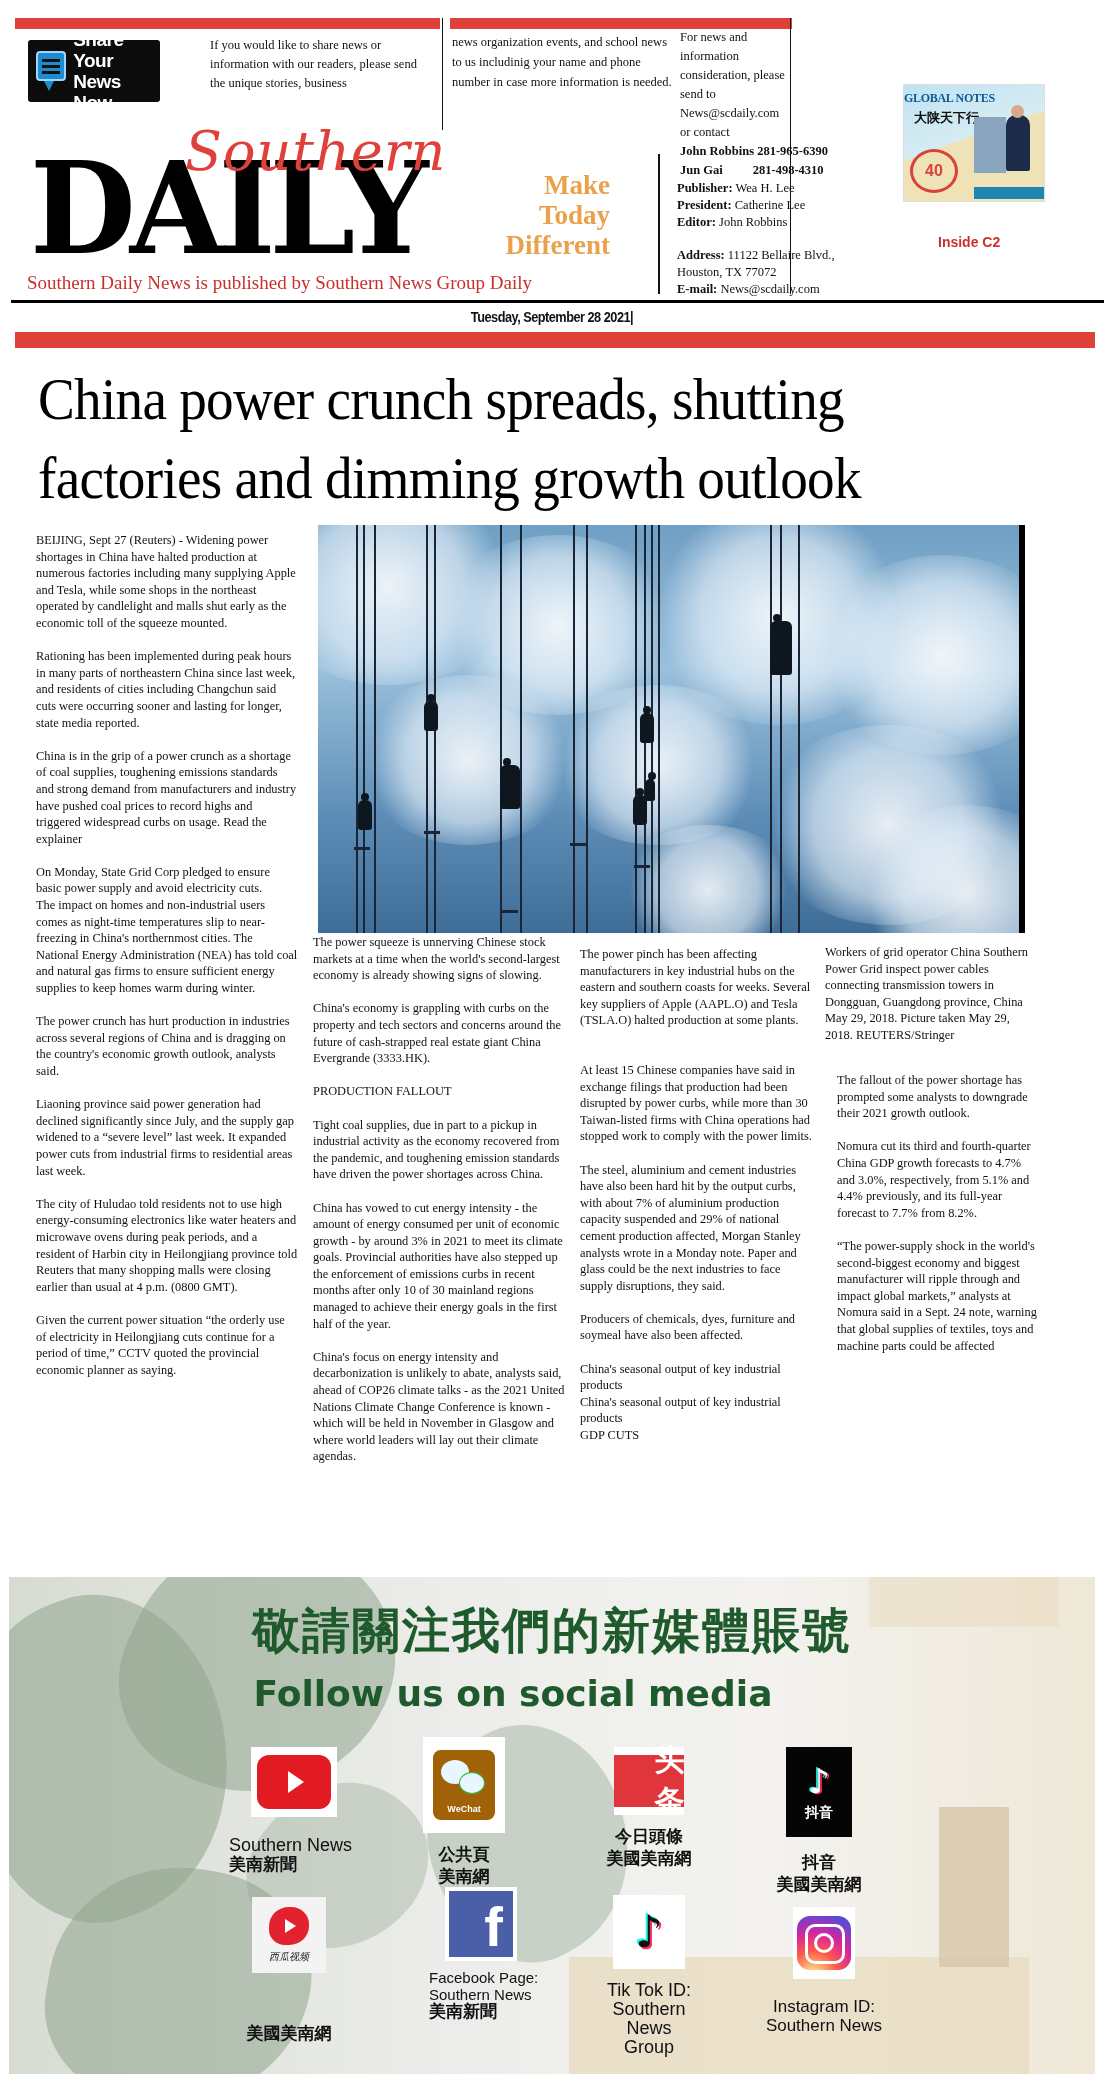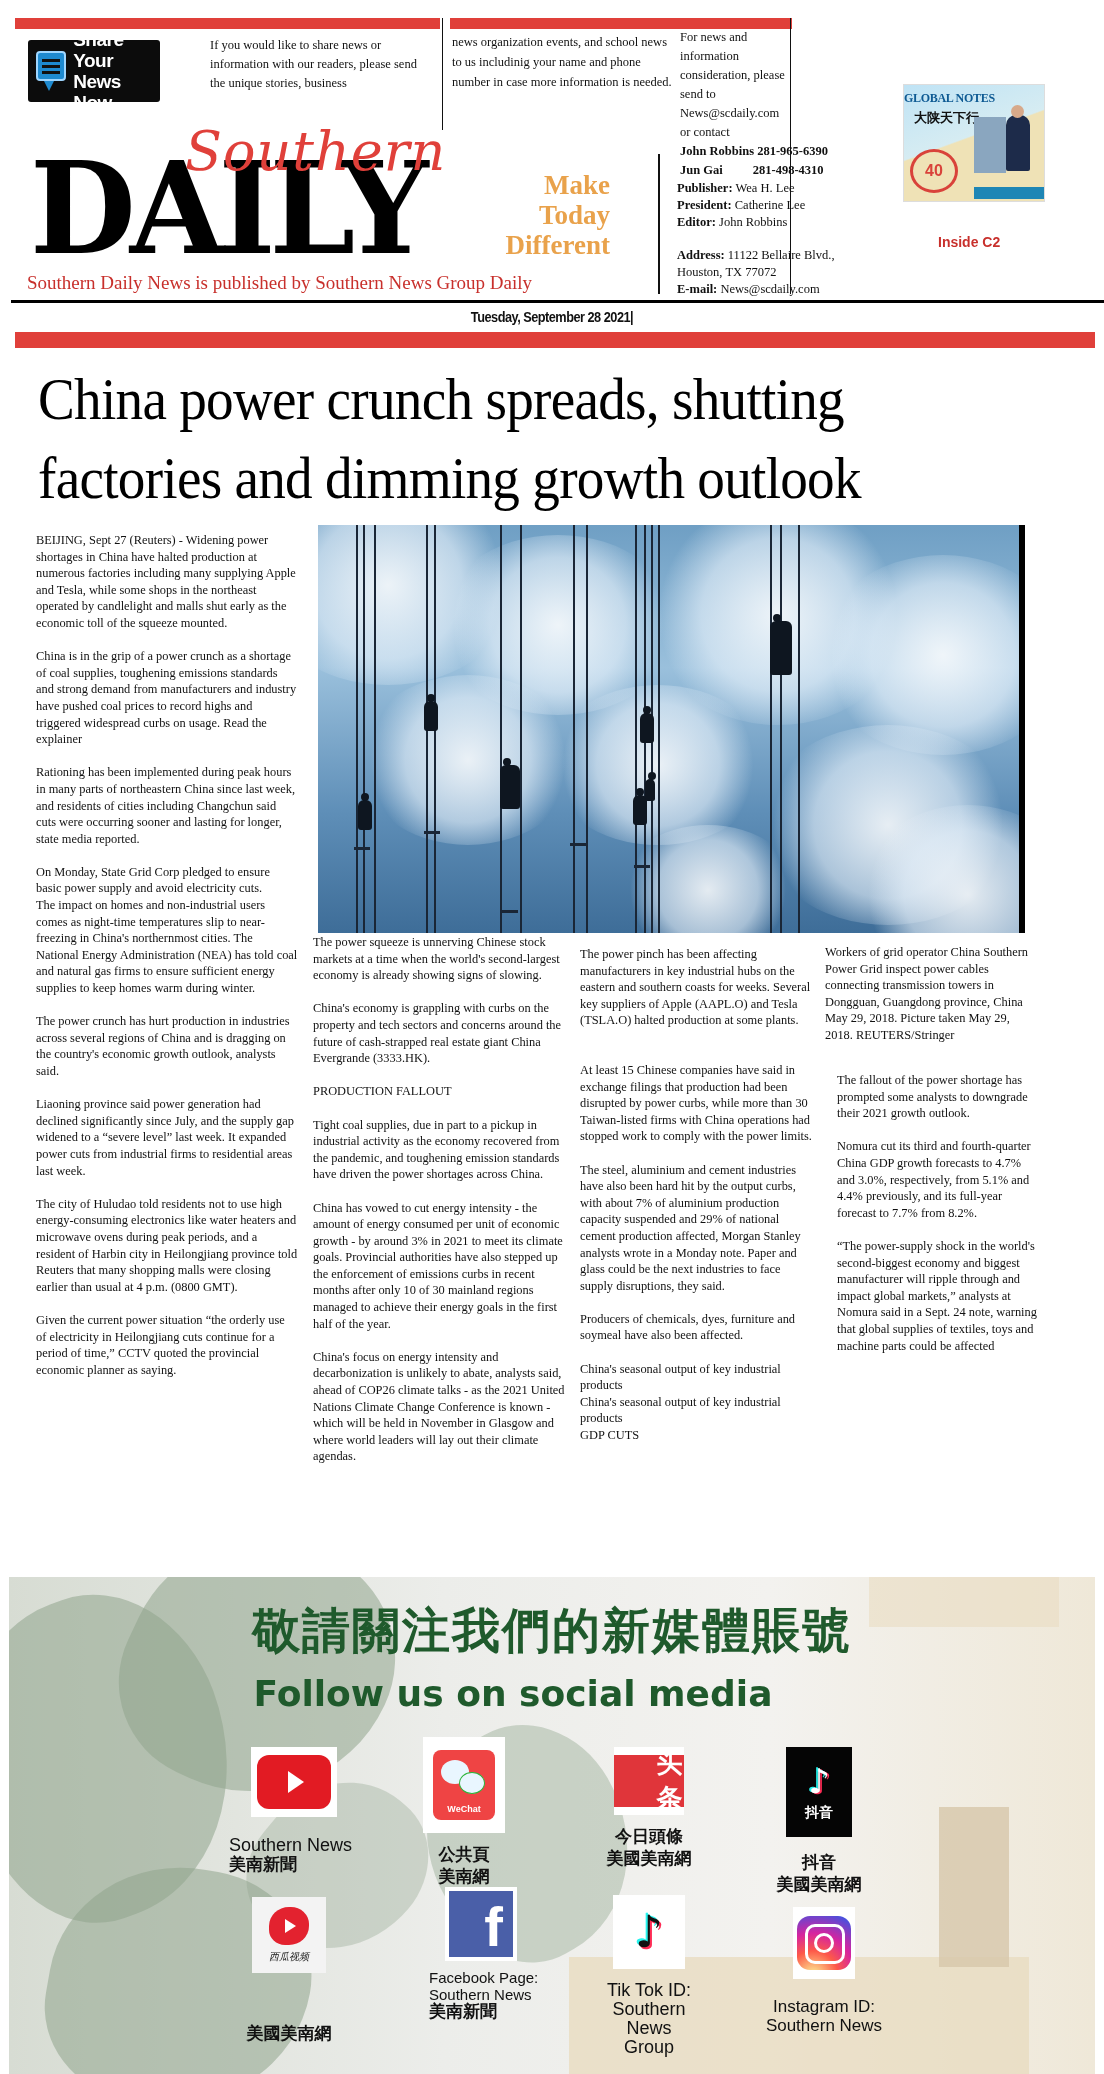--- a/index.html
+++ b/index.html
@@ -72,27 +72,27 @@
   .s-icon { margin: 0 auto; display: flex; align-items: center; justify-content: center; }
   .s-label { font-family: "DejaVu Sans", sans-serif; font-size: 14px; line-height: 17px; color: #111; margin-top: 6px; }
   .s-label .cn { font-weight: bold; font-size: 15px; display: block; }
   .s-label .en { display: block; }
 
   .yt-box { width: 86px; height: 70px; background: #fff; }
   .yt { width: 74px; height: 54px; background: #e21b23; border-radius: 12px; position: relative; }
   .yt::after { content: ""; position: absolute; left: 31px; top: 16px; border-left: 16px solid #fff; border-top: 11px solid transparent; border-bottom: 11px solid transparent; }
 
   .wc-box { width: 82px; height: 96px; background: #fff; }
-  .wc { width: 62px; height: 70px; background: #ef4444; border-radius: 8px; position: relative; }
+  .wc { width: 62px; height: 70px; background: #a16207; border-radius: 8px; position: relative; }
   .wc .b1 { position: absolute; left: 8px; top: 10px; width: 28px; height: 24px; border-radius: 50%; background: #e9f6ff; }
   .wc .b2 { position: absolute; left: 26px; top: 22px; width: 26px; height: 22px; border-radius: 50%; background: #e9f6ff; border: 1px solid #2db43a; }
   .wc .t { position: absolute; left: 0; width: 62px; bottom: 6px; font-family: "Liberation Sans", sans-serif; font-size: 9px; color: #fff; font-weight: bold; }
 
   .tt-box { width: 70px; height: 68px; background: #fff; }
-  .tt { width: 82px; height: 52px; background: #e0353a; color: #fff; font-family: "DejaVu Sans", sans-serif; font-weight: bold; font-size: 26px; display: flex; align-items: center; justify-content: center; letter-spacing: -1px; padding-left: 40px; }
+  .tt { width: 82px; height: 52px; background: #e0353a; color: #fff; font-family: "DejaVu Sans", sans-serif; font-weight: bold; font-size: 30px; display: flex; align-items: center; justify-content: center; letter-spacing: -1px; padding-left: 40px; }
 
   .dy-box { width: 66px; height: 90px; background: #050505; flex-direction: column; }
   .note { font-family: "DejaVu Sans", sans-serif; font-weight: bold; font-size: 34px; color: #fff; text-shadow: -2px -1px 0 #25f4ee, 2px 1px 0 #fe2c55; line-height: 38px; }
   .dy-box .t { font-family: "DejaVu Sans", sans-serif; color: #fff; font-size: 14px; font-weight: bold; margin-top: 4px; }
 
   .xg-box { width: 74px; height: 76px; background: #f3f3f3; flex-direction: column; }
   .xg { width: 40px; height: 38px; background: #e3222f; border-radius: 50% 45% 50% 40%; position: relative; }
   .xg::after { content: ""; position: absolute; left: 16px; top: 12px; border-left: 11px solid #fff; border-top: 7px solid transparent; border-bottom: 7px solid transparent; }
   .xg-box .t { font-family: "DejaVu Sans", sans-serif; font-size: 10px; color: #222; margin-top: 5px; font-style: italic; }
 
@@ -216,22 +216,22 @@
   <div class="climber" style="left:452px;top:96px;width:22px;height:54px;"></div>
   <div class="rung" style="left:36px;top:322px;"></div>
   <div class="rung" style="left:106px;top:306px;"></div>
   <div class="rung" style="left:252px;top:318px;"></div>
   <div class="rung" style="left:184px;top:385px;"></div>
   <div class="rung" style="left:316px;top:340px;"></div>
 </div>
 
 <div class="abs col col1">
   <p>BEIJING, Sept 27 (Reuters) - Widening power shortages in China have halted production at numerous factories including many supplying Apple and Tesla, while some shops in the northeast operated by candlelight and malls shut early as the economic toll of the squeeze mounted.</p>
+  <p>Rationing has been implemented during peak hours in many parts of northeastern China since last week, and residents of cities including Changchun said cuts were occurring sooner and lasting for longer, state media reported.</p>
   <p>China is in the grip of a power crunch as a shortage of coal supplies, toughening emissions standards and strong demand from manufacturers and industry have pushed coal prices to record highs and triggered widespread curbs on usage. Read the explainer</p>
-  <p>Rationing has been implemented during peak hours in many parts of northeastern China since last week, and residents of cities including Changchun said cuts were occurring sooner and lasting for longer, state media reported.</p>
   <p class="tight">On Monday, State Grid Corp pledged to ensure basic power supply and avoid electricity cuts.</p>
   <p>The impact on homes and non-industrial users comes as night-time temperatures slip to near-freezing in China's northernmost cities. The National Energy Administration (NEA) has told coal and natural gas firms to ensure sufficient energy supplies to keep homes warm during winter.</p>
   <p>The power crunch has hurt production in industries across several regions of China and is dragging on the country's economic growth outlook, analysts said.</p>
   <p>Liaoning province said power generation had declined significantly since July, and the supply gap widened to a “severe level” last week. It expanded power cuts from industrial firms to residential areas last week.</p>
   <p>The city of Huludao told residents not to use high energy-consuming electronics like water heaters and microwave ovens during peak periods, and a resident of Harbin city in Heilongjiang province told Reuters that many shopping malls were closing earlier than usual at 4 p.m. (0800 GMT).</p>
   <p>Given the current power situation “the orderly use of electricity in Heilongjiang cuts continue for a period of time,” CCTV quoted the provincial economic planner as saying.</p>
 </div>
 
 <div class="abs col col2">
   <p>The power squeeze is unnerving Chinese stock markets at a time when the world's second-largest economy is already showing signs of slowing.</p>

